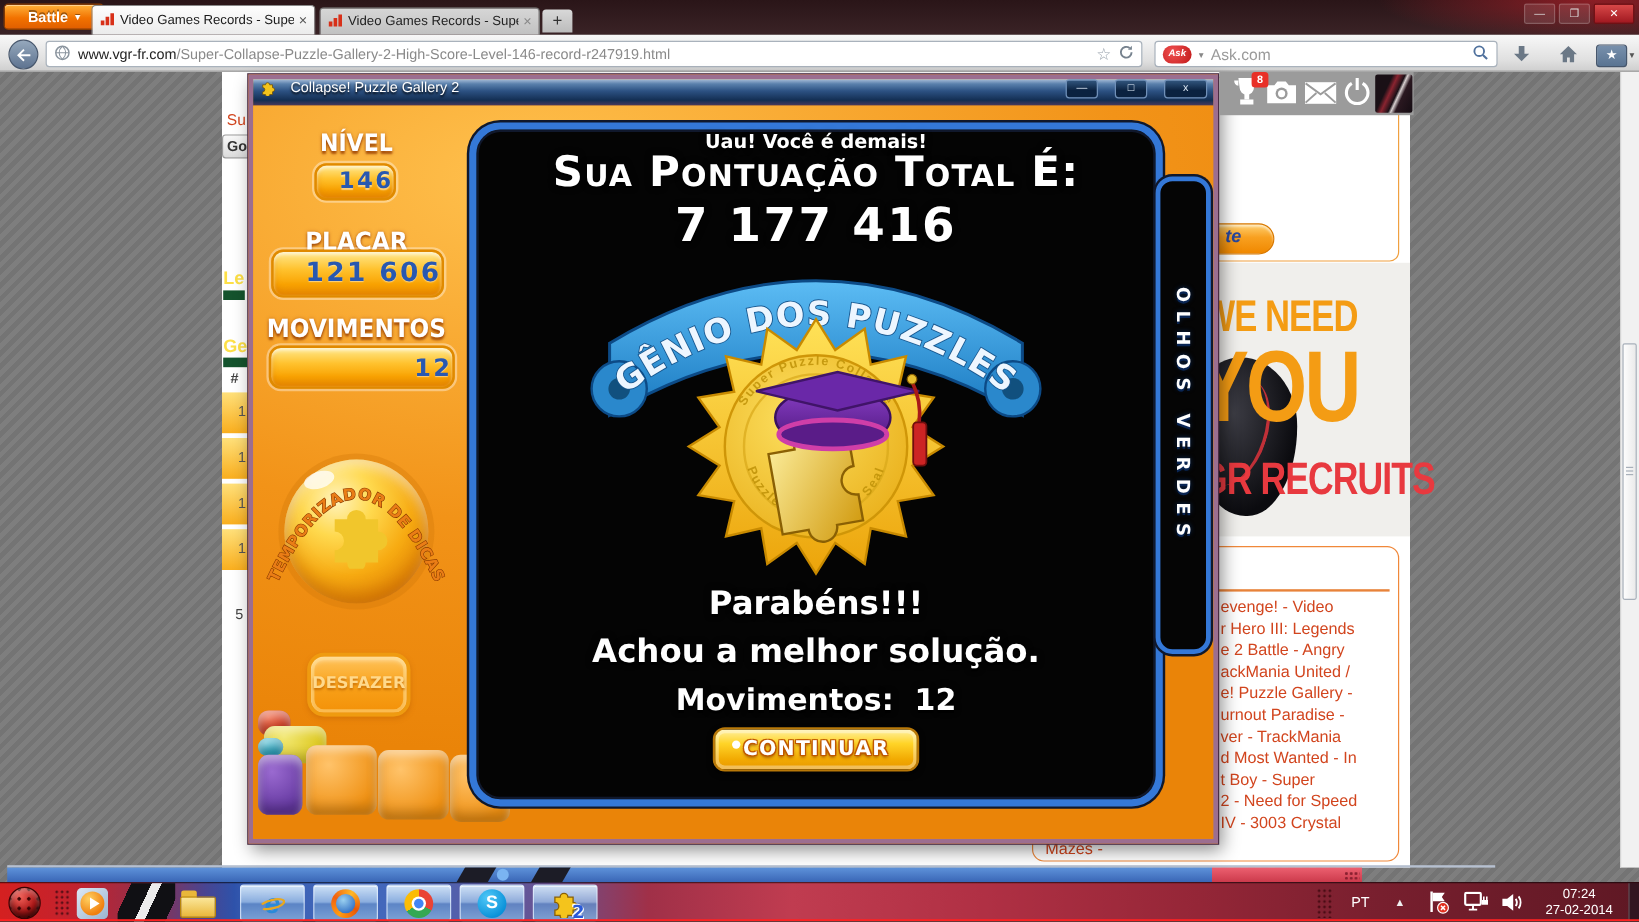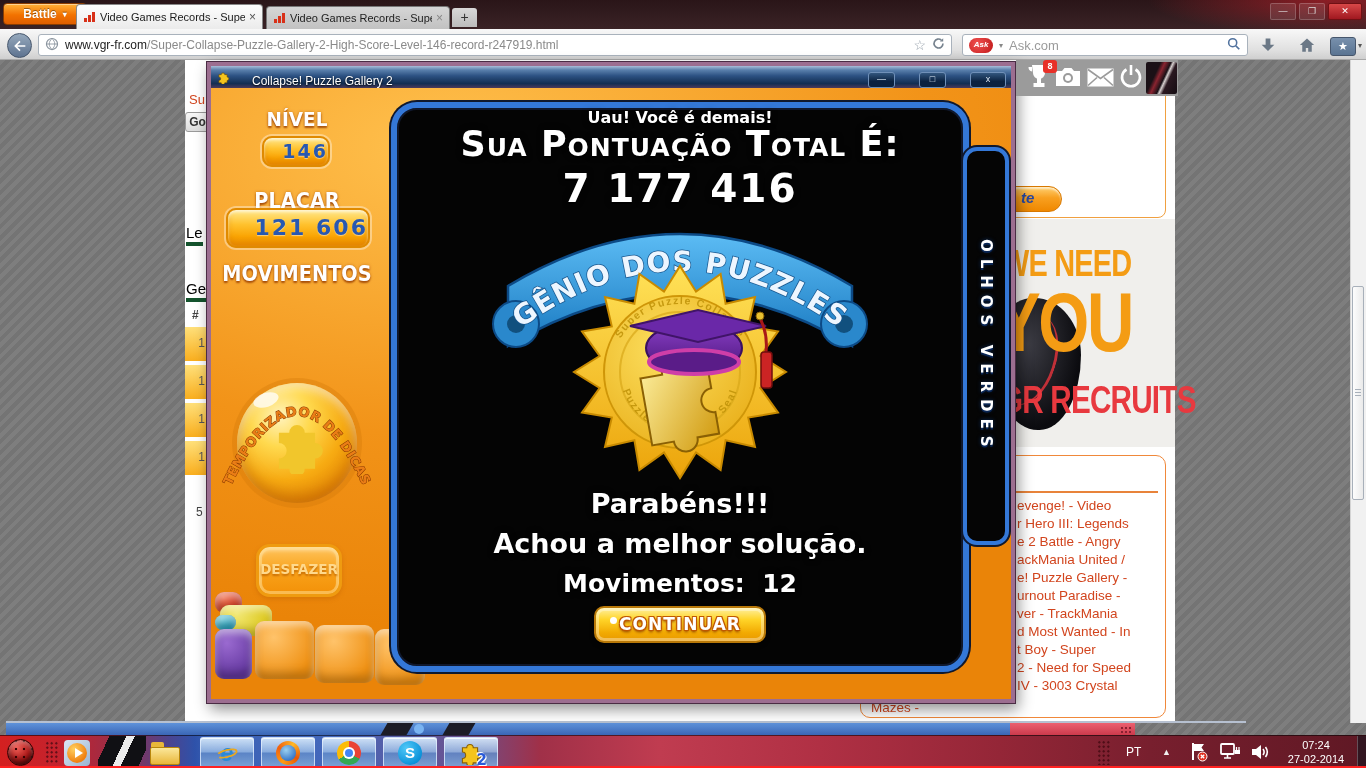--- a/index.html
+++ b/index.html
@@ -41,21 +41,21 @@
   .caret{color:#888;font-size:8px}
   #searchph{flex:1;color:#9a9a9a;font-size:13px}
   .navico{position:absolute}
 
   
   #pagebg{left:0;top:60px;width:1366px;height:675px;background:repeating-linear-gradient(135deg,#7e7e7e 0 4px,#747474 4px 8px)}
   #content{left:185px;top:60px;width:990px;height:663px;background:#fff}
   #fr-su{left:189px;top:92px;color:#d2451e;font-size:13px}
   #fr-go{left:185px;top:112px;width:25px;height:20px;background:linear-gradient(180deg,#f8f8f8,#dcdcdc);
     border:1px solid #9a9a9a;border-radius:3px;font-size:12px;color:#333;text-align:center;line-height:18px;font-weight:bold}
-  .orangehead{position:absolute;color:#000000;font-weight:normal;font-size:15px;border-bottom:4px solid #14532d;padding-bottom:1px}
+  .orangehead{position:absolute;color:#fde047;font-weight:bold;font-size:15px;border-bottom:8px solid #14532d;padding-bottom:1px}
   #fr-le{left:186px;top:224px}
   #fr-ge{left:186px;top:280px}
   #fr-hash{left:192px;top:308px;font-size:12px;font-weight:bold;color:#444}
   #rankrows{left:185px;top:327px;width:25px}
   .rankrow{height:34px;margin-bottom:4px;background:linear-gradient(180deg,#ffe07a,#f9ae1e);
     color:#555;font-size:12px;text-align:right;padding:9px 5px 0 0}
   #fr-five{left:196px;top:505px;font-size:12px;color:#444}
 
   #votepanel{left:420px;top:64px;width:746px;height:154px;border:1px solid #f0a040;border-radius:8px;background:#fff}
   #votepill{left:986px;top:186px;width:76px;height:26px;border-radius:13px;
@@ -94,21 +94,21 @@
   #iconstrip{left:1016px;top:60px;width:162px;height:36px;background:#9b9b9b;z-index:55}
   .ovico{position:absolute;z-index:60}
   #ov-badge{left:1043px;top:60px;width:14px;height:13px;background:#e83028;border-radius:3px;color:#fff;
     font-size:9px;font-weight:bold;text-align:center;line-height:13px;z-index:61}
   #ov-avatar{left:1146px;top:62px;width:31px;height:32px;border-radius:2px;
     background:linear-gradient(115deg,#1a1016 32%,#8a2430 42%,#1a1016 55%,#d8d0d0 60%,#2a1820 68%,#140c12)}
 
   
   #gamewin{left:207px;top:62px;width:808px;height:641px;border:4px solid #9c6e90;z-index:50;background:#f09018;
     box-shadow:0 0 0 1px #4a2c44,3px 6px 14px rgba(0,0,0,.45)}
-  #gtitle{position:absolute;left:0;top:0;right:0;height:22px;display:flex;align-items:flex-end;padding:0 5px;gap:22px;
+  #gtitle{position:absolute;left:0;top:0;right:0;height:22px;display:flex;align-items:flex-start;padding:0 5px;gap:12px;
     background:linear-gradient(180deg,#a8bdd8 0,#5a80ac 18%,#2c5182 45%,#132e52 80%,#4c3a5c 100%)}
   #gtitle .ttl{color:#fff;font-size:12px;text-shadow:0 1px 2px #000;flex:1}
   .gbtn{width:27px;height:16px;background:linear-gradient(180deg,#32567e,#0b2240 60%);border:1px solid #7090b8;
     border-radius:3px;color:#dce8f4;font-size:9px;line-height:13px;text-align:center;margin-left:2px}
   .gbtn.close{width:36px}
   #gcontent{position:absolute;left:0;top:22px;right:0;bottom:0;overflow:hidden;
     background:radial-gradient(900px 520px at 230px 60px,#ffc14e,#f29318 55%,#ea8408 92%)}
   .slabel{position:absolute;left:0;width:172px;text-align:center;color:#fff;font-family:"DejaVu Sans",sans-serif;
     font-weight:bold;text-transform:uppercase;transform:scaleX(.92);
     text-shadow:0 2px 2px rgba(150,60,0,.8),0 0 3px rgba(150,60,0,.5)}
@@ -384,20 +384,21 @@
       <div class="gbtn">□</div>
       <div class="gbtn close">x</div>
     </div>
     <div id="gcontent">
 
       <div class="slabel" id="lab-nivel">Nível</div>
       <div class="pill" id="pill-nivel">146</div>
       <div class="slabel" id="lab-placar">Placar</div>
       <div class="pill" id="pill-placar">121 606</div>
       <div class="slabel" id="lab-mov">Movimentos</div>
+      <div class="pill" id="pill-mov">12</div>
 
       <div class="a" id="hintorb">
         <svg width="62" height="62" viewBox="0 0 48 48">
             <path d="M10 16h8a6 6 0 1 1 12 0h8v8a6 6 0 0 1 0 12v8h-8a6 6 0 0 1-12 0h-8v-8a6 6 0 1 0 0-12z" fill="#f1c62c"></path>
           </svg>
       </div>
       <svg class="a" id="hintarc" viewBox="0 0 152 158">
         <path id="hintpath" d="M10 136 Q76 -4 142 136" fill="none"></path>
         <text font-family="DejaVu Sans,sans-serif" font-size="13" font-weight="bold" fill="#ea7d16" stroke="#8a3a00" stroke-width="1" style="paint-order:stroke" letter-spacing="0.5">
           <textPath href="#hintpath" startOffset="50%" text-anchor="middle">TEMPORIZADOR DE DICAS</textPath>

